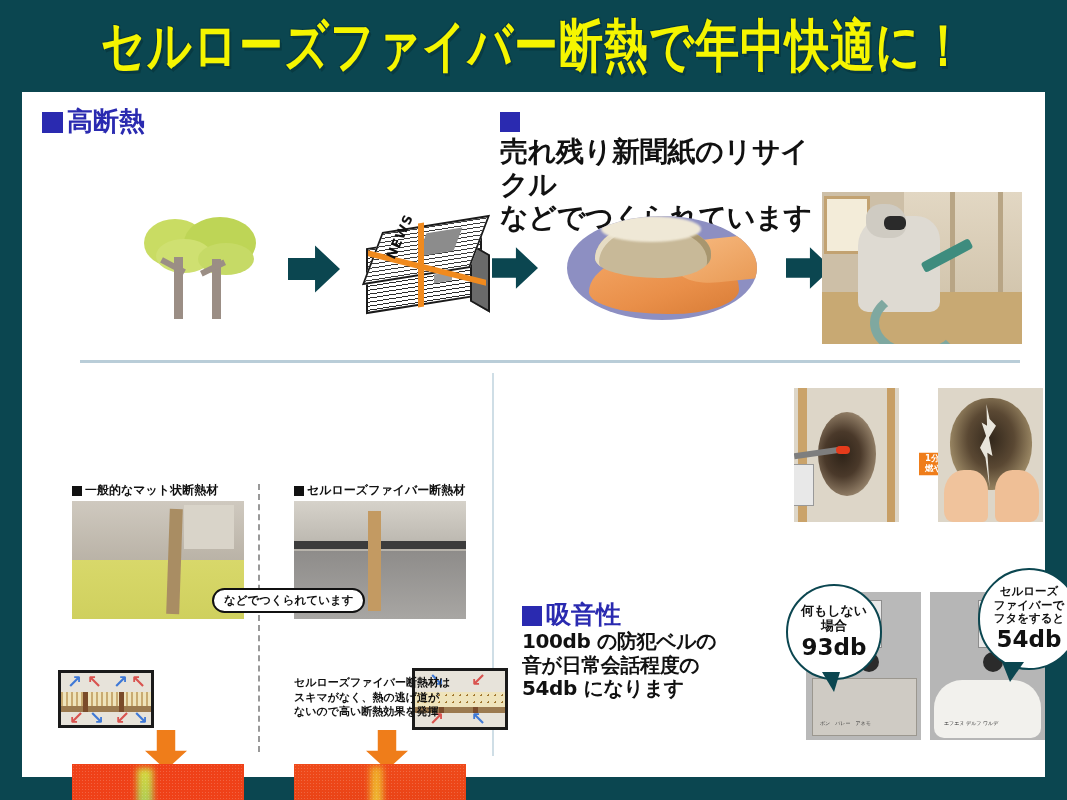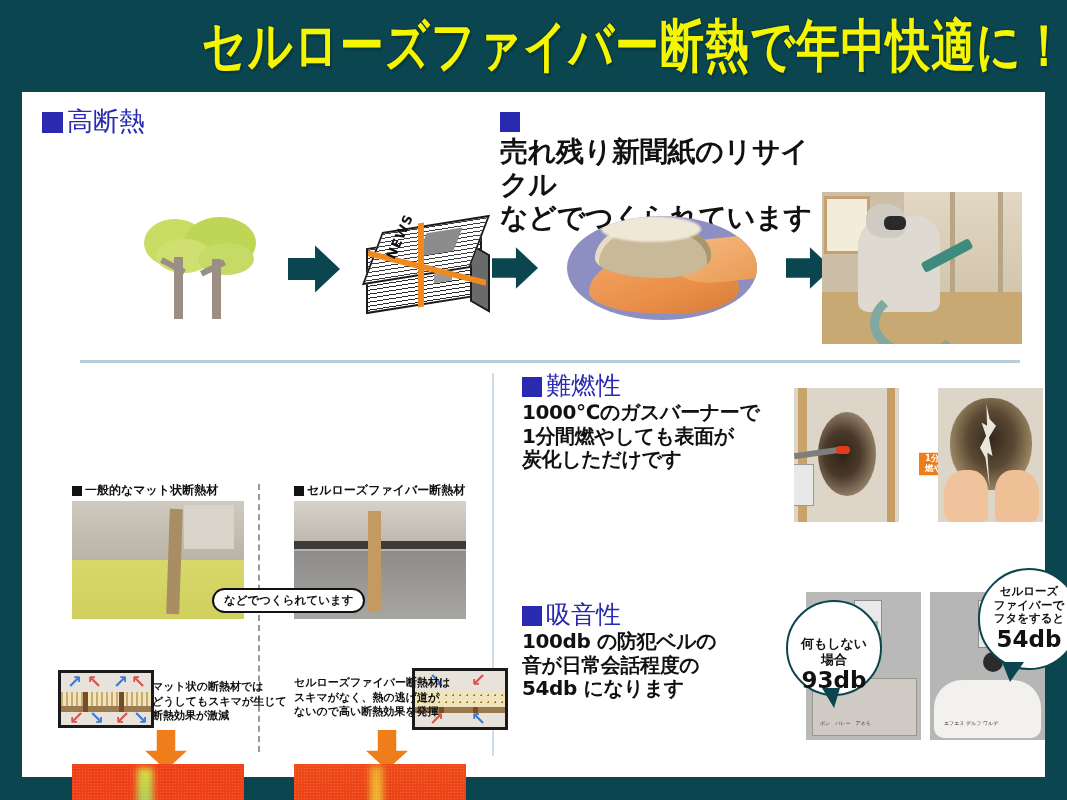--- a/index.html
+++ b/index.html
@@ -5,41 +5,41 @@
   html,body{margin:0;padding:0;}
   body{
     width:1067px;height:800px;
     background:#0b4650;
     font-family:"DejaVu Sans","Liberation Sans",sans-serif;
     overflow:hidden;
   }
   .poster{position:relative;width:1067px;height:800px;background:#0b4650;}
 
   
-  .header{height:92px;display:flex;align-items:center;justify-content:flex-end;}
+  .header{height:92px;display:flex;align-items:center;justify-content:center;}
   .title{
     font-size:44px;font-weight:bold;color:#f5f500;letter-spacing:1px;
     font-family:"DejaVu Sans","Liberation Sans",sans-serif;
     white-space:nowrap;
     text-shadow:2px 2px 0 #083a42, -1px -1px 0 #083a42, 1px -1px 0 #083a42, -1px 1px 0 #083a42;
     transform:scaleY(1.28);
   }
 
   
   .board{
     position:absolute;left:22px;top:92px;width:1023px;height:685px;
     background:#ffffff;
   }
 
   .divider-h{position:absolute;left:58px;top:268px;width:940px;height:3px;background:#b9cdd8;}
   .divider-v{position:absolute;left:470px;top:281px;width:2px;height:383px;background:#cfdee6;}
 
   
   .blk{position:absolute;}
-  .hd{display:flex;align-items:flex-start;gap:4px;color:#2a2ab0;font-weight:normal;line-height:1.05;}
+  .hd{display:flex;align-items:flex-start;gap:4px;color:#2a2ab0;font-weight:bold;line-height:1.05;}
   .sq{display:inline-block;background:#2a2ab0;flex:0 0 auto;}
   .body-txt{color:#111;font-weight:bold;line-height:1.18;white-space:pre-line;}
 
   
   #blk-hi{left:20px;top:16px;width:450px;}
   #blk-hi .hd{font-size:26px;}
   #blk-hi .sq{width:21px;height:21px;margin-top:4px;}
   #blk-hi .body-txt{font-size:21px;margin-top:3px;letter-spacing:-0.3px;}
 
   
@@ -230,21 +230,21 @@
   .bubble{
     position:absolute;background:#fff;border:2.5px solid #0b4650;border-radius:50%;
     display:flex;flex-direction:column;align-items:center;justify-content:center;
     text-align:center;color:#111;font-weight:bold;line-height:1.18;
   }
   .bubble .small{font-size:13px;}
   .bubble .big{font-size:23px;}
   .bubble:after{
     content:"";position:absolute;width:0;height:0;
   }
-  #bub-none{left:764px;top:508px;width:92px;height:92px;justify-content:flex-end;}
+  #bub-none{left:764px;top:492px;width:92px;height:92px;}
   #bub-none:after{bottom:-14px;left:34px;border-left:12px solid transparent;border-right:6px solid transparent;border-top:20px solid #0b4650;}
   #bub-cf{left:956px;top:476px;width:98px;height:98px;}
   #bub-cf .small{font-size:11.5px;}
   #bub-cf:after{bottom:-14px;left:22px;border-left:8px solid transparent;border-right:14px solid transparent;border-top:20px solid #0b4650;}
 </style>
 </head>
 <body>
 
 <div class="poster">
 
@@ -360,23 +360,20 @@
       <div style="position:absolute;left:58px;top:19px;width:5px;height:20px;background:#7a4b2a;"></div>
       <div class="ar blue" style="left:6px;top:0px;">↗</div>
       <div class="ar red" style="left:26px;top:0px;">↖</div>
       <div class="ar blue" style="left:52px;top:0px;">↗</div>
       <div class="ar red" style="left:70px;top:0px;">↖</div>
       <div class="ar red" style="left:8px;bottom:-2px;">↙</div>
       <div class="ar blue" style="left:28px;bottom:-2px;">↘</div>
       <div class="ar red" style="left:54px;bottom:-2px;">↙</div>
       <div class="ar blue" style="left:72px;bottom:-2px;">↘</div>
     </div>
-    <div class="diagtxt" id="txt-mat">マット状の断熱材では
-どうしてもスキマが生じて
-断熱効果が激減</div>
 
     <div class="diagbox" id="diag-cf">
       <div class="layer-cream" style="top:21px;height:15px;"></div>
       <div class="dots" style="top:21px;height:15px;"></div>
       <div class="layer-brown" style="top:36px;height:6px;"></div>
       <div style="position:absolute;left:24px;top:36px;width:5px;height:6px;background:#7a4b2a;"></div>
       <div style="position:absolute;left:58px;top:36px;width:5px;height:6px;background:#7a4b2a;"></div>
       <div class="ar blue" style="left:14px;top:0px;">↘</div>
       <div class="ar red" style="left:56px;top:0px;">↙</div>
       <div class="ar red" style="left:14px;bottom:-1px;">↗</div>
@@ -397,29 +394,20 @@
       <div class="noise"></div>
     </div>
 
     <div class="thermo" id="thermo-cf">
       <div style="position:absolute;left:0;top:0;width:100%;height:100%;background:linear-gradient(180deg,#ef4a1a,#e33b12);"></div>
       <div style="position:absolute;left:44%;top:2px;width:13px;height:70px;background:linear-gradient(180deg,#f0a526,#eccb3e);filter:blur(3px);"></div>
 
       <div class="noise"></div>
     </div>
 
-    <div class="blk" id="blk-fire">
-      <div class="hd">
-        <span class="sq"></span>
-        <span>難燃性</span>
-      </div>
-      <div class="body-txt">1000℃のガスバーナーで
-1分間燃やしても表面が
-炭化しただけです</div>
-    </div>
 
     <div class="photo" id="fire1">
       <div class="stud-l"></div>
       <div class="stud-r"></div>
       <div class="burn"></div>
       <div class="torch"></div>
       <div class="flame"></div>
       <div class="can"></div>
     </div>
 

